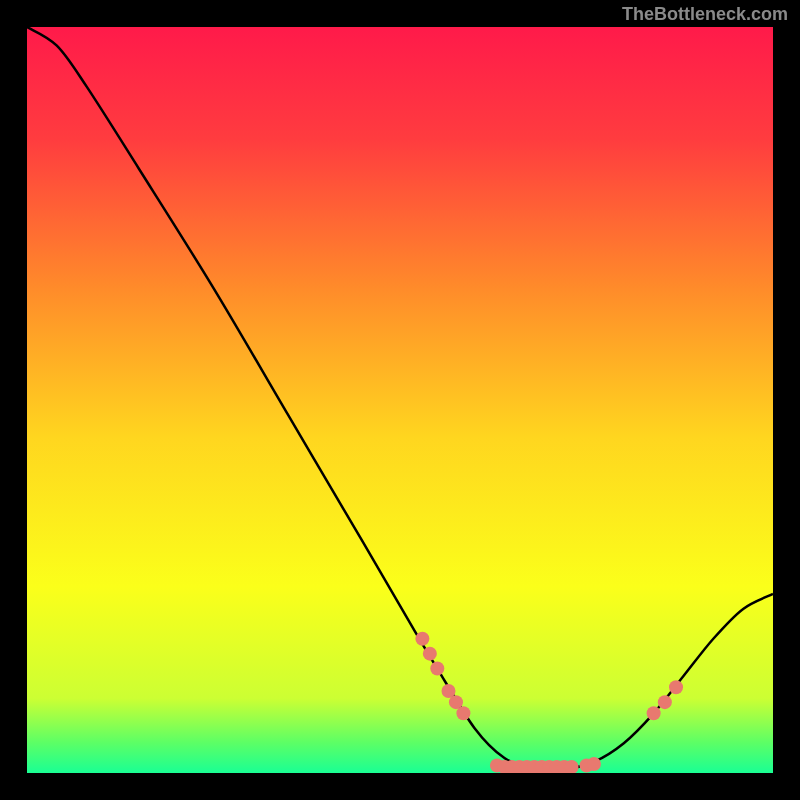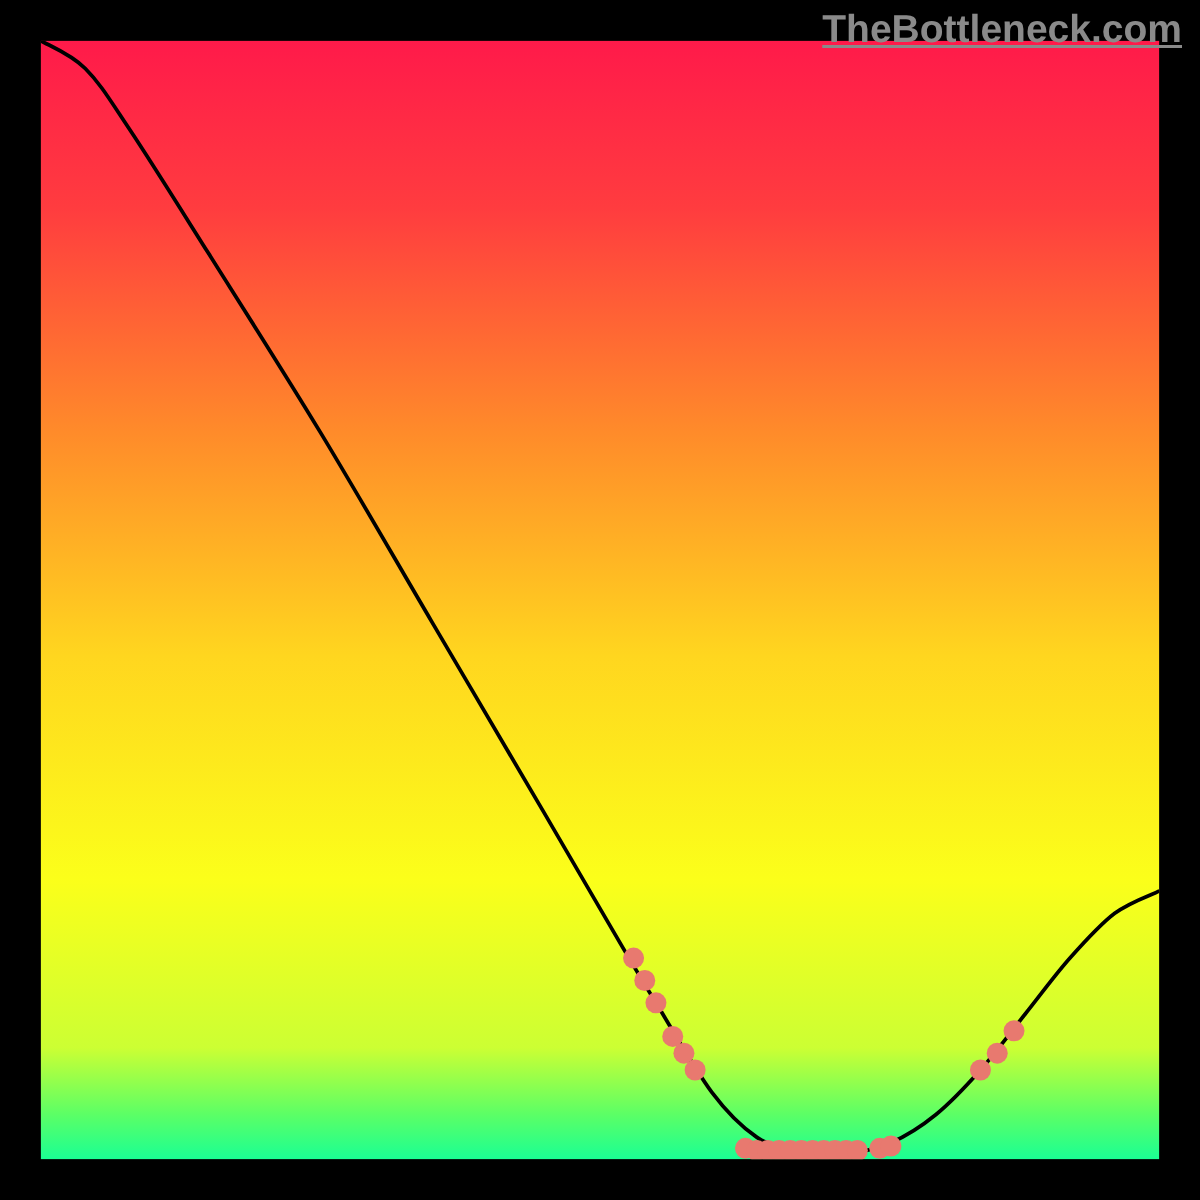--- a/index.html
+++ b/index.html
@@ -8,24 +8,23 @@
     height: 800px;
     background: #000;
     position: relative;
     font-family: Arial, sans-serif;
   }
   .attribution {
     position: absolute;
     top: 4px;
     right: 12px;
     color: #8a8a8a;
-    font-size: 26px;
+    font-size: 18px;
     font-weight: bold;
     z-index: 10;
-    text-decoration: underline;
   }
   .plot-area {
     position: absolute;
     left: 27px;
     top: 27px;
     width: 746px;
     height: 746px;
     overflow: hidden;
   }
   .plot-area svg {

